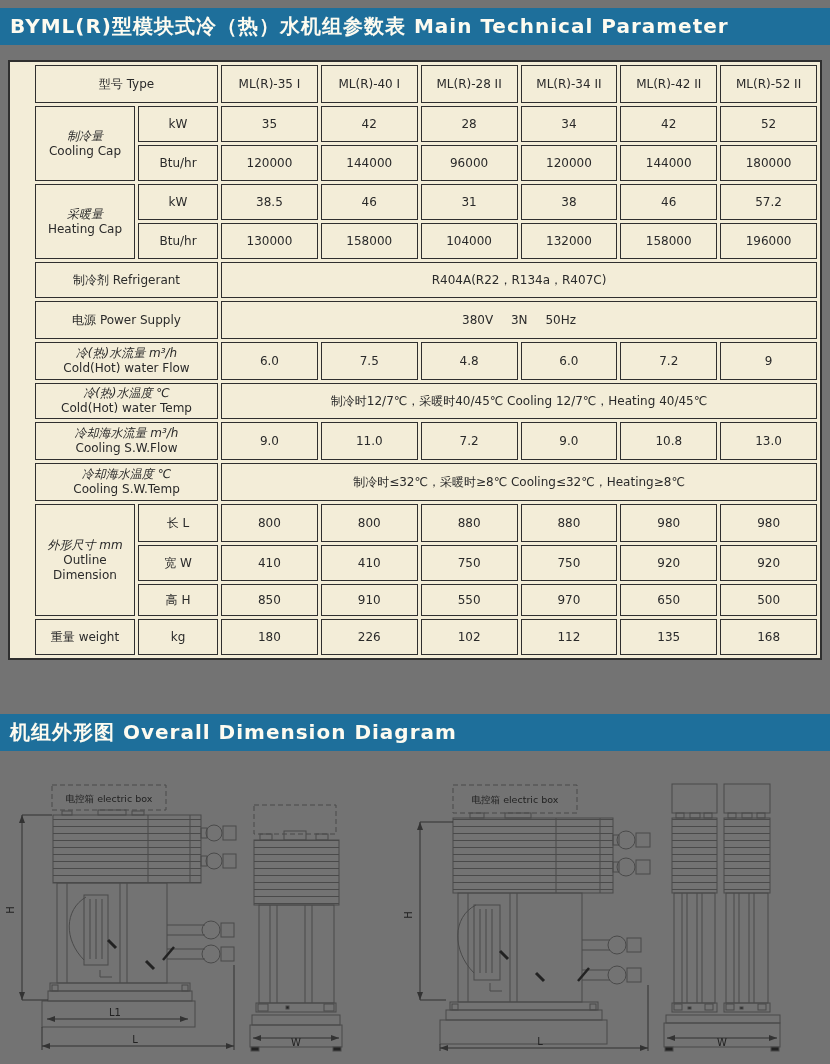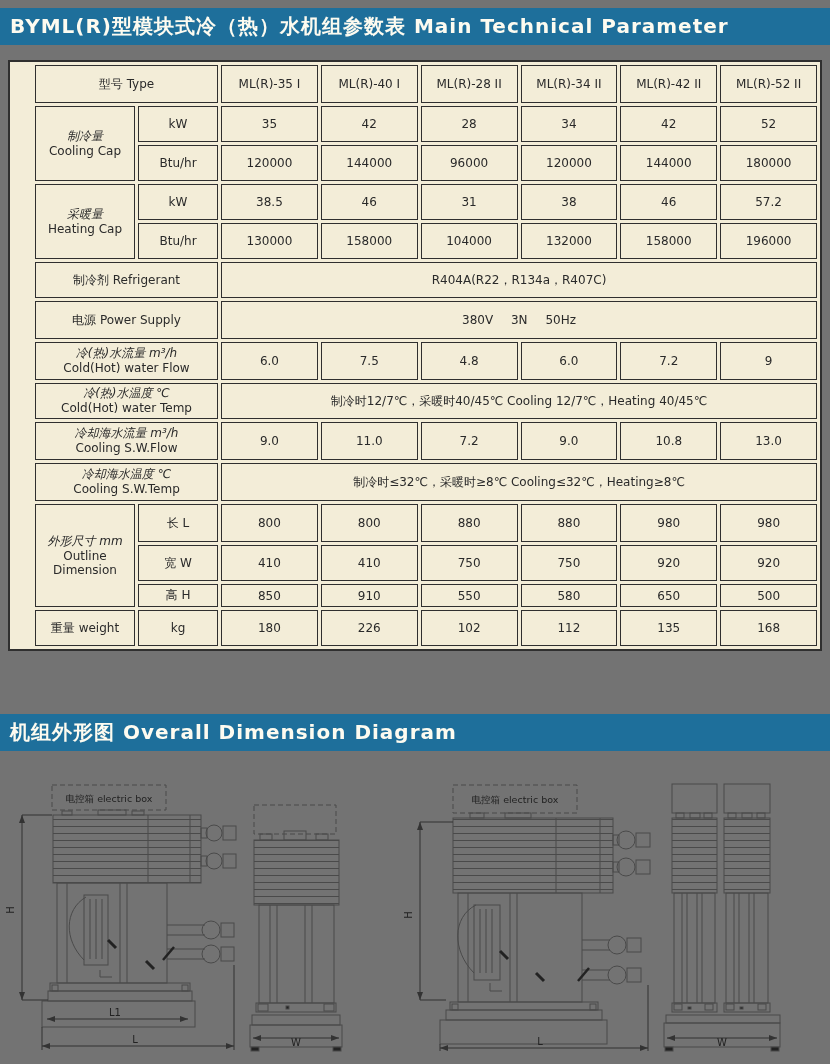--- a/index.html
+++ b/index.html
@@ -11,21 +11,21 @@
   .banner1{top:8px;}
   .banner2{top:714px;}
   table.params{position:absolute;left:8px;top:60px;width:814px;border-collapse:separate;
                border-spacing:3px;background:#f3edd8;border:2px solid #2f2f2f;table-layout:fixed;padding-left:22px;}
   table.params th, table.params td{border:1px solid #2f2f2f;text-align:center;vertical-align:middle;
                padding:1px 2px;background:#f3edd8;color:#2a2a2a;font-size:12px;overflow:hidden;}
   th.model, th.typehead{background:#2677a5;color:#ece8d8;font-weight:normal;font-size:12px;}
   td .cn{font-size:12px;line-height:1.25;font-style:italic;}
   td .en{font-size:12px;line-height:1.2;}
   td.power{word-spacing:14px;}
-  tr.rh38{height:38px;} tr.rh36{height:36px;} tr.rh40{height:36px;} tr.rh34{height:23px;margin-top:22px;}
+  tr.rh38{height:38px;} tr.rh36{height:36px;} tr.rh40{height:36px;} tr.rh34{height:32px;margin-top:22px;}
   svg.diagram{position:absolute;left:0;top:755px;}
   svg text{font-family:"DejaVu Sans","Liberation Sans",sans-serif;}
 </style>
 </head>
 <body>
 
 <div class="page">
 
   <div class="banner banner1">BYML(R)型模块式冷（热）水机组参数表 Main Technical Parameter</div>
 
@@ -160,21 +160,21 @@
       <td>750</td>
       <td>750</td>
       <td>920</td>
       <td>920</td>
     </tr>
     <tr class="rh34">
       <td>高 H</td>
       <td>850</td>
       <td>910</td>
       <td>550</td>
-      <td>580</td>
+      <td>970</td>
       <td>650</td>
       <td>500</td>
     </tr>
     <tr class="rh40">
       <td>重量 weight</td>
       <td>kg</td>
       <td>180</td>
       <td>226</td>
       <td>102</td>
       <td>112</td>

